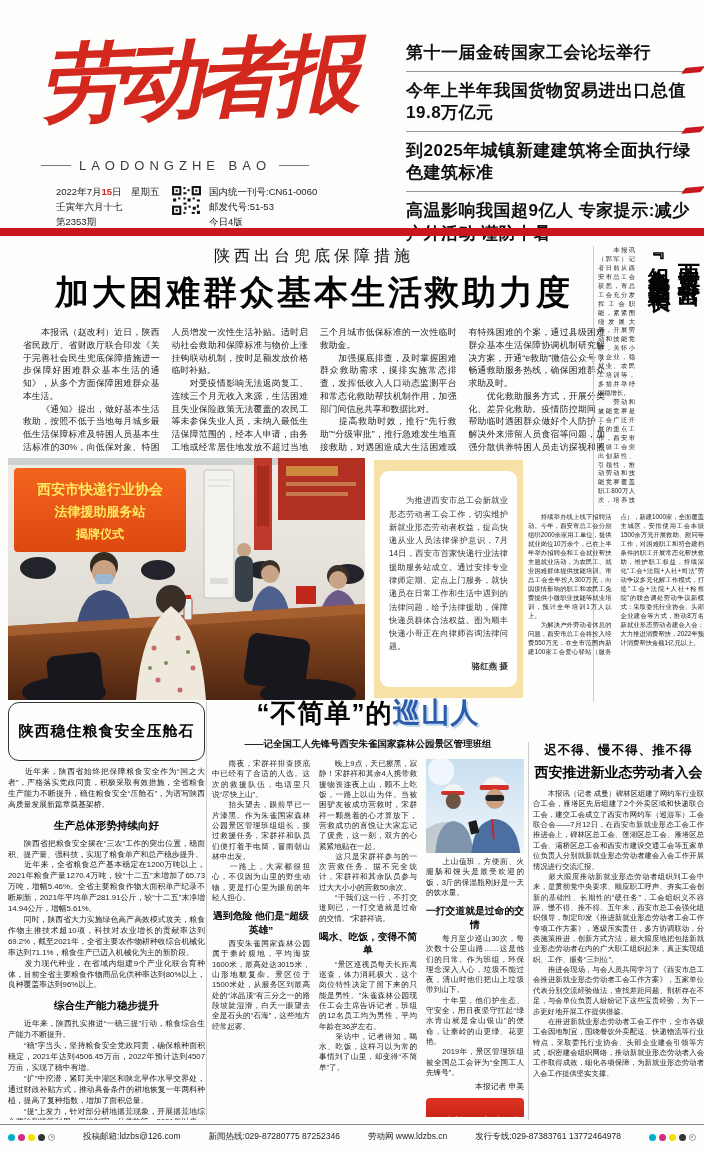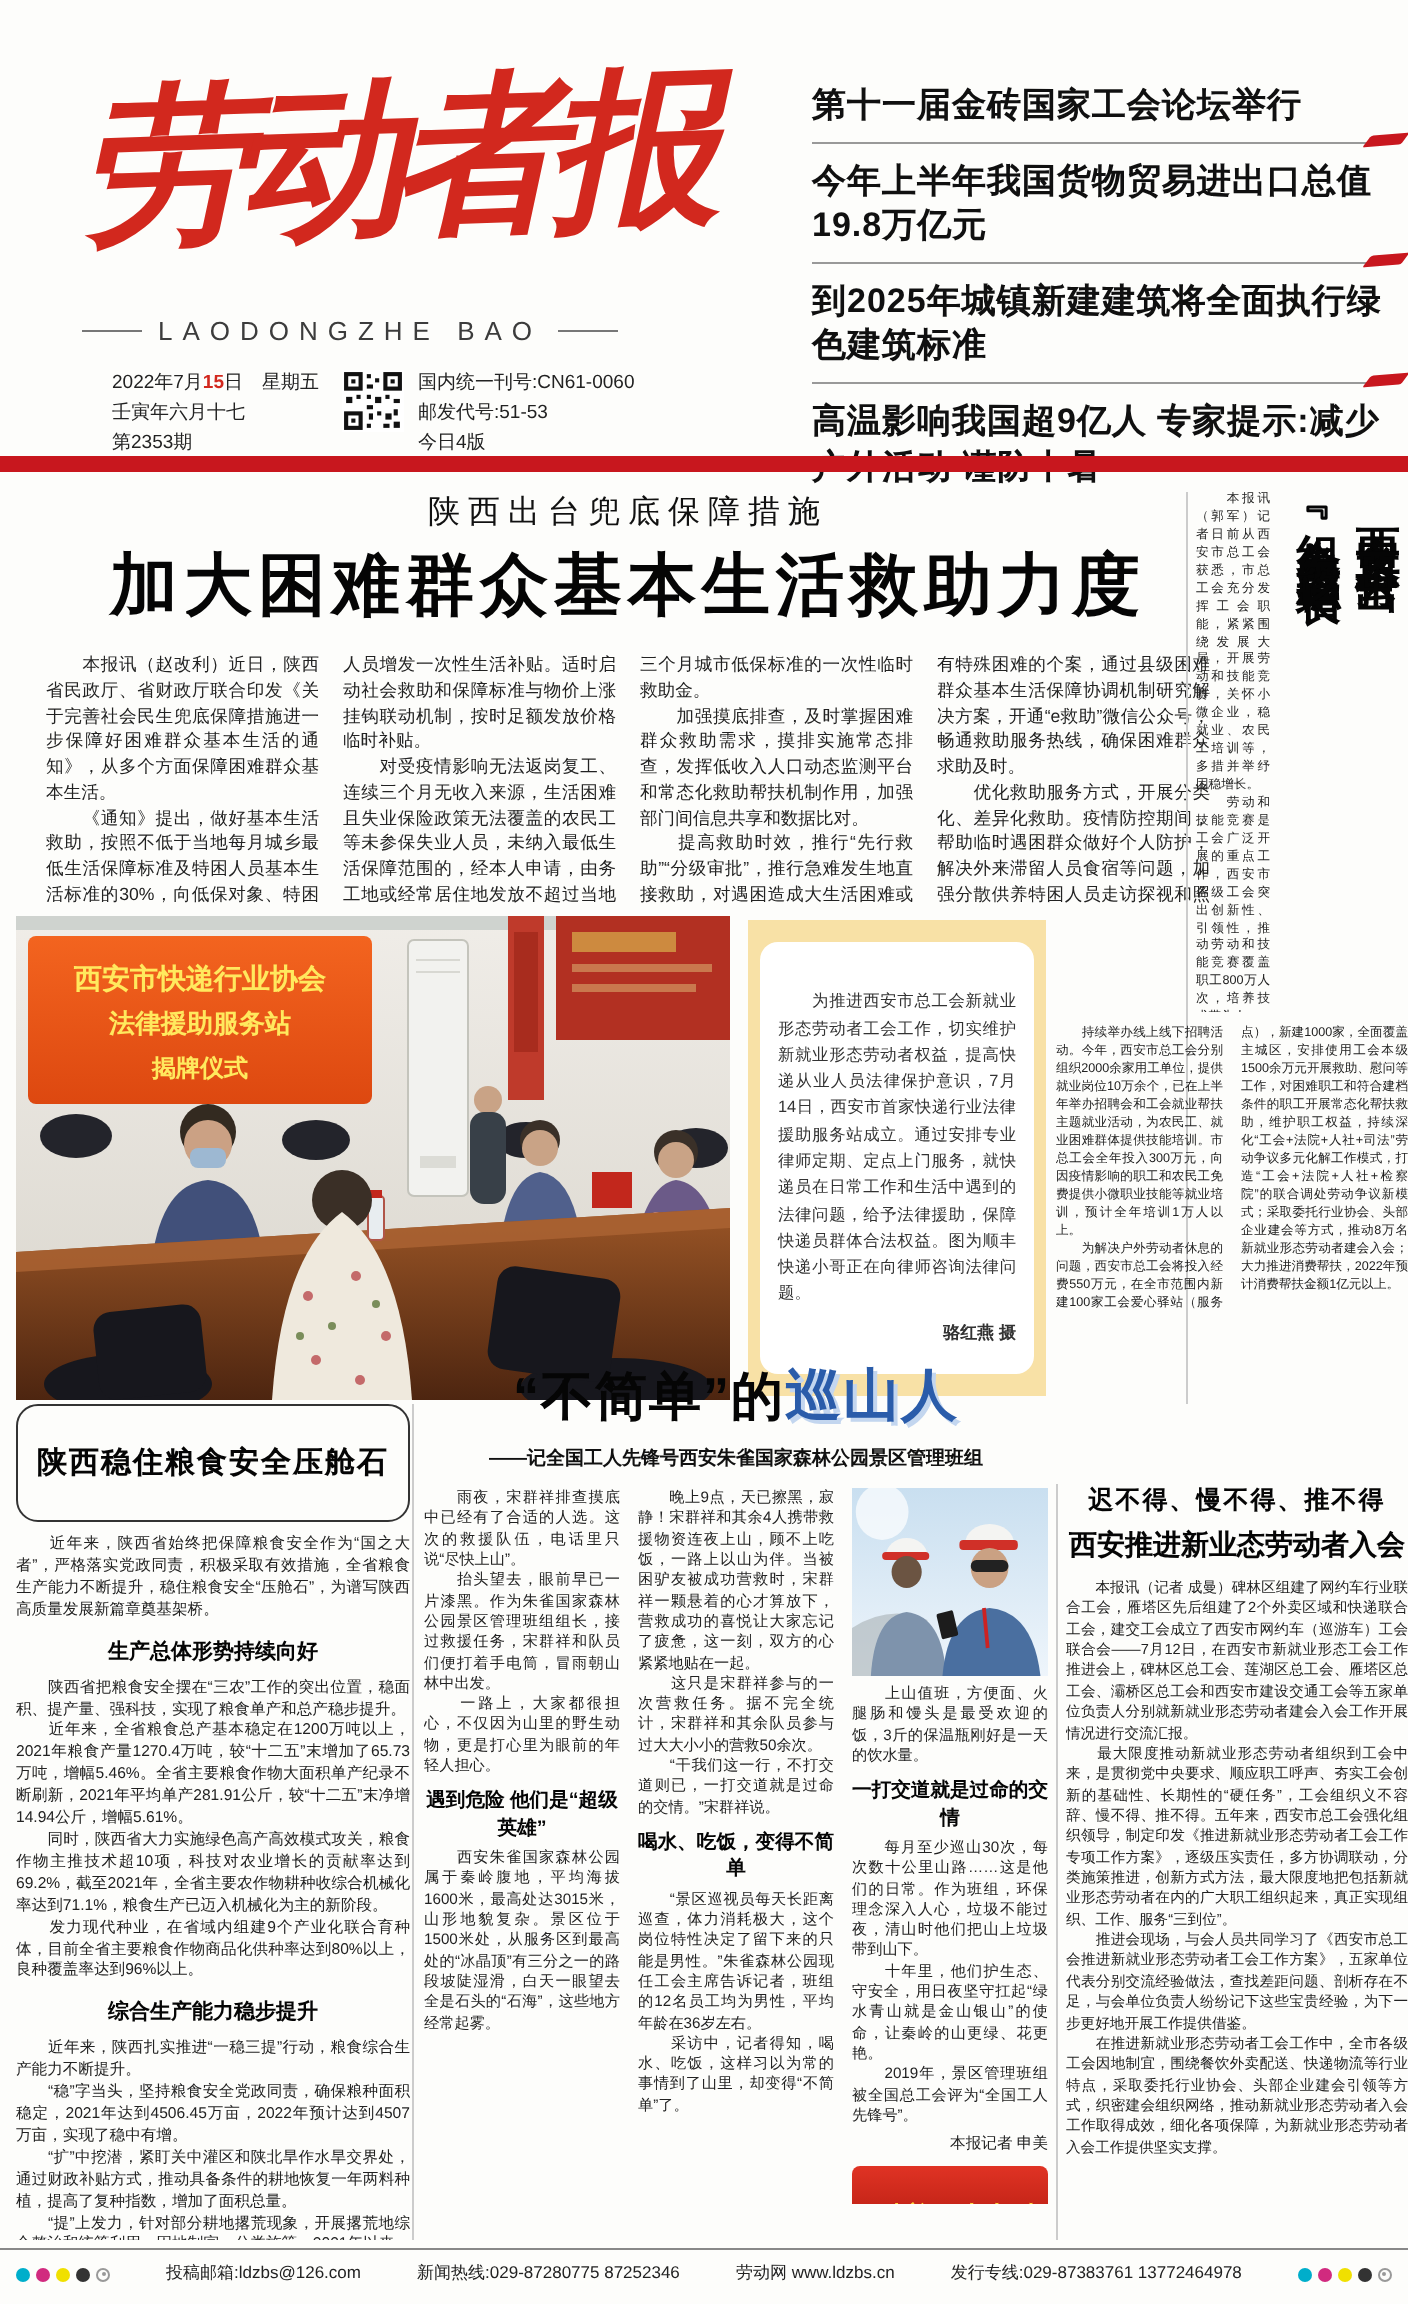--- a/index.html
+++ b/index.html
@@ -56,21 +56,21 @@
 
   
   .grain{left:8px;top:702px;width:197px;height:418px;overflow:hidden}
   .grain-headbox{border:1.5px solid #333;border-radius:11px;padding:19px 3px;text-align:center;
     font-size:15px;font-weight:bold;letter-spacing:1px;color:#050505}
   .smalltext{font-size:7.8px;line-height:1.4;text-align:justify;white-space:pre-line;margin-top:6px;color:#222}
   .grain-subhead{text-align:center;font-weight:bold;font-size:10.5px;margin:8px 0 2px;color:#050505}
   .sig{text-align:right;font-size:7.8px;margin-top:4px;color:#222}
 
   
-  .mountain{left:212px;top:679px;width:312px;height:418px}
+  .mountain{left:212px;top:694px;width:312px;height:418px}
   .mtn-headline{text-align:center;font-size:26px;font-weight:bold;letter-spacing:1px;color:#050505}
   .mtn-headline .blue{color:#2a5caa;font-size:28px;text-shadow:2px 2px 0 #c3d6ef}
   .mtn-subtitle{text-align:center;font-size:9.5px;font-weight:bold;margin-top:6px;color:#111}
   .mtn-body{display:flex;gap:9px;margin-top:8px;height:358px;overflow:hidden}
   .mtn-col{flex:1;font-size:7.6px;line-height:1.36;text-align:justify;overflow:hidden}
   .mtn-sub{font-weight:bold;font-size:9.8px;text-align:center;margin:6px 0 3px;color:#050505}
   .mtn-text{white-space:pre-line;color:#222}
   .photo2{width:100%;height:94px;display:block;margin-bottom:4px}
   .banner-ad{margin-top:5px;height:52px;border-radius:4px;background:linear-gradient(180deg,#e03324,#9c0f06);
     display:flex;flex-direction:row;align-items:center;justify-content:center;gap:2px;overflow:hidden}

